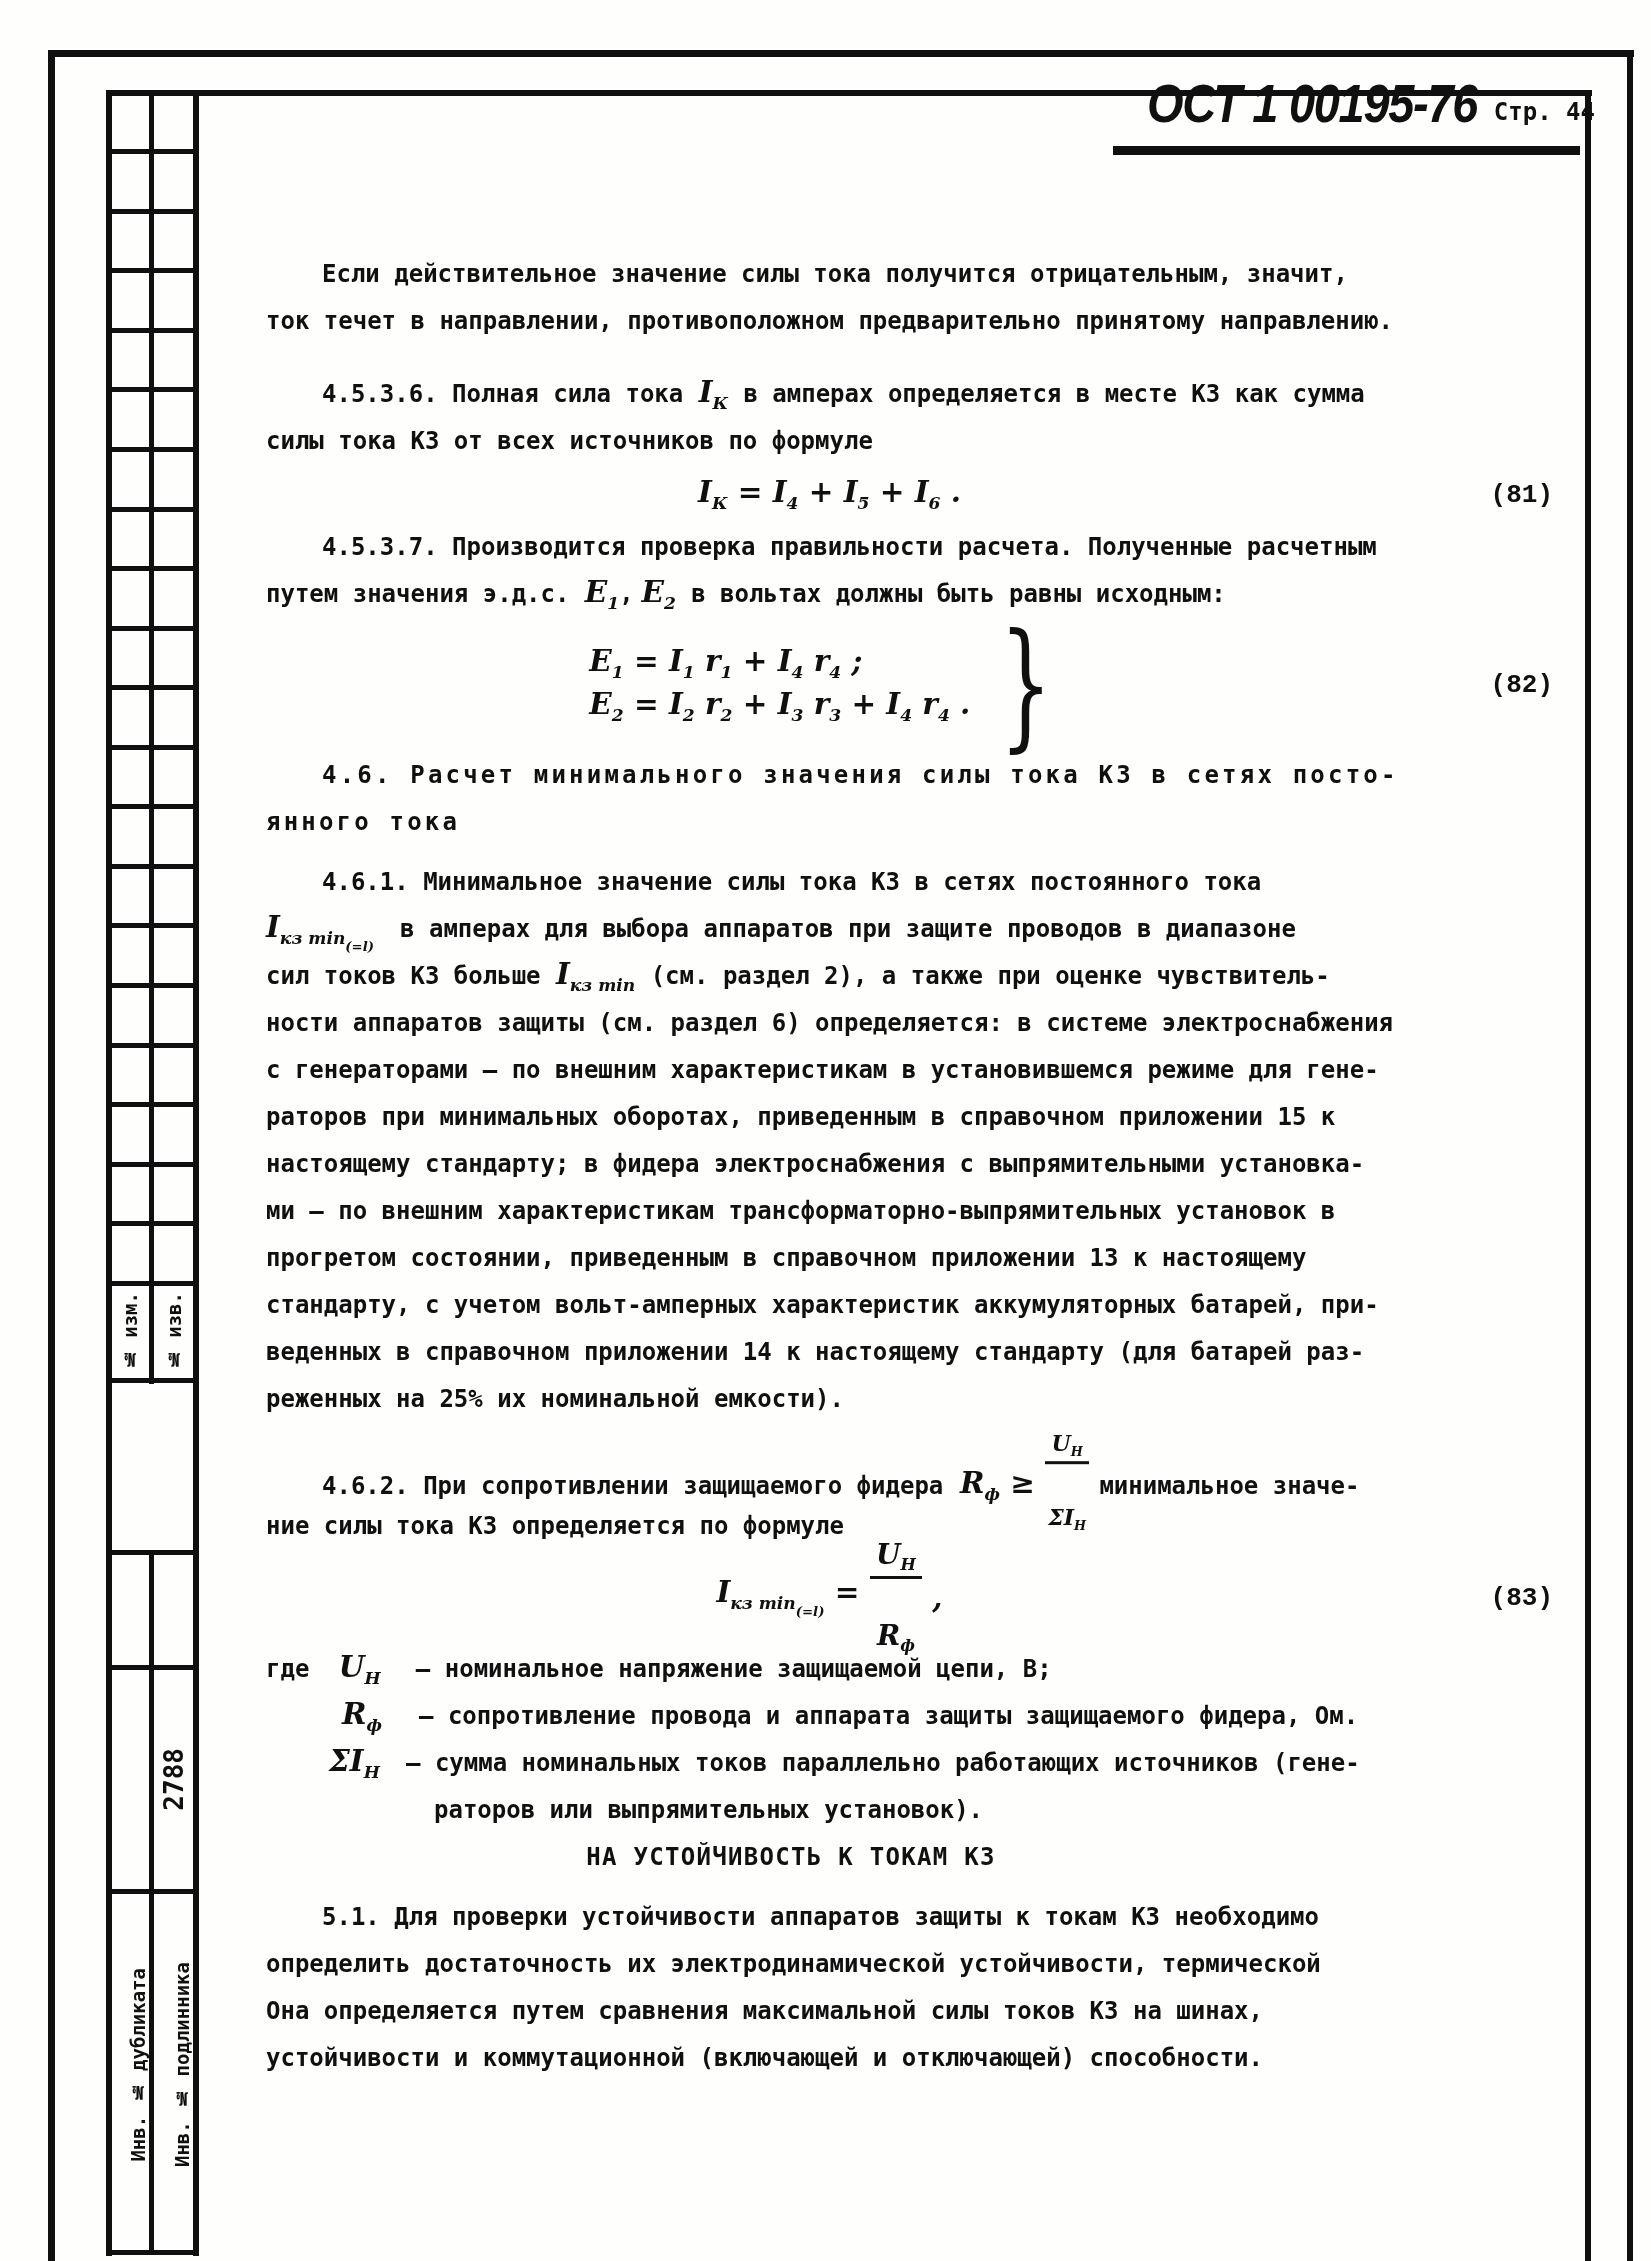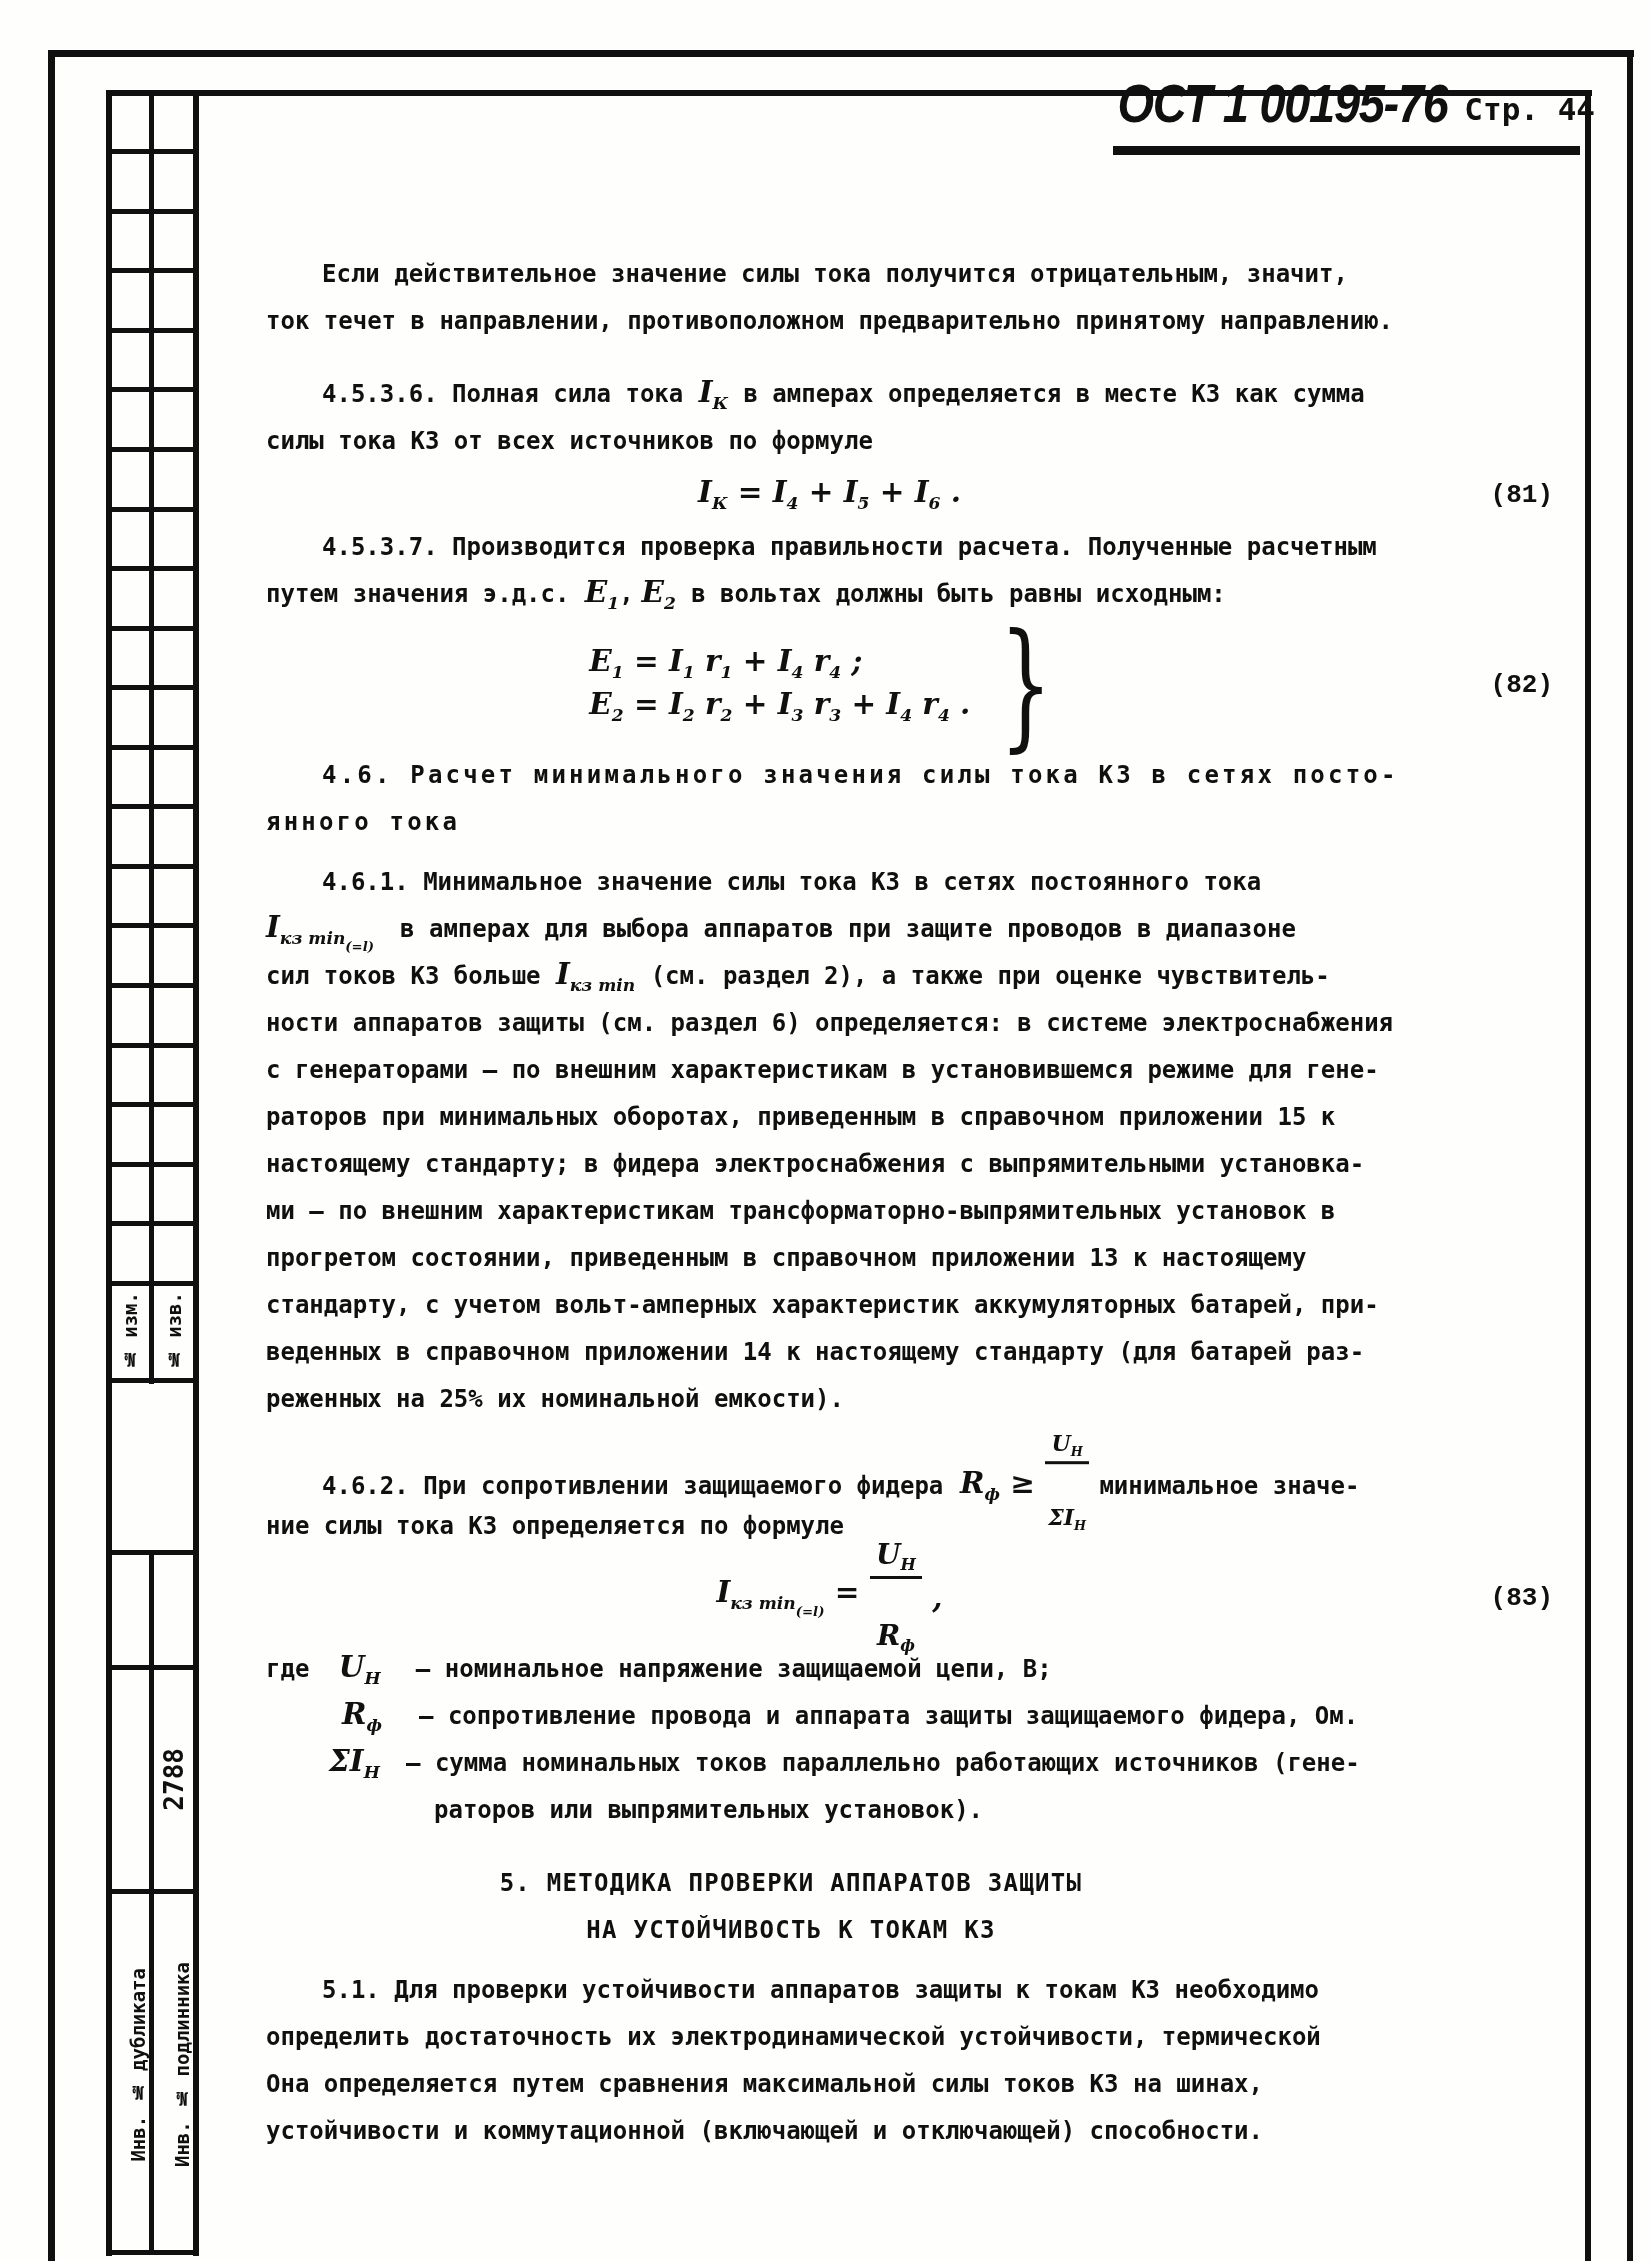--- a/index.html
+++ b/index.html
@@ -3,21 +3,21 @@
 <meta charset="utf-8">
 <style>
   html,body{margin:0;padding:0;background:#e8e8e4;}
   .page{position:relative;width:1652px;height:2261px;background:#fefefc;color:#101010;
         font-family:"DejaVu Sans Mono", monospace;font-weight:bold;overflow:hidden;}
   .hline,.vline{position:absolute;background:#101010;}
   
   .hdr{position:absolute;left:1108px;top:76px;width:487px;display:flex;align-items:baseline;justify-content:flex-end;}
   .hdr-code{font-family:"Liberation Sans", sans-serif;font-style:italic;font-weight:bold;
             font-size:47px;letter-spacing:-1.3px;transform:scaleY(1.15);white-space:nowrap;}
-  .hdr-page{font-size:31px;margin-left:16.7px;white-space:nowrap;}
+  .hdr-page{font-size:24px;margin-left:16.7px;white-space:nowrap;}
   .hdr-rule{position:absolute;left:1113px;top:146px;width:467px;height:9px;background:#101010;}
   
   .content{position:absolute;left:266px;top:251px;width:1300px;font-size:24px;line-height:47px;}
   .line{height:47px;line-height:47px;white-space:nowrap;position:relative;overflow:visible;}
   .ind{padding-left:56px;}
   .gt{margin-top:26px;}
   .gt2{margin-top:13px;}
   .ls{letter-spacing:3.2px;}
   .hc{text-align:center;width:1050px;letter-spacing:1.3px;}
   
@@ -189,21 +189,20 @@
     <div class="line" style="padding-left:76px;">
       <span class="fx wsym"><span>R</span><span class="sub">ф</span></span><span>– сопротивление провода и аппарата защиты защищаемого фидера, Ом.</span>
     </div>
     <div class="line" style="padding-left:63px;">
       <span class="fx wsym"><span>ΣI</span><span class="sub">Н</span></span><span>– сумма номинальных токов параллельно работающих источников (гене-</span>
     </div>
     <div class="line" style="padding-left:168px;">
       <span>раторов или выпрямительных установок).</span>
     </div>
 
-    <div class="line hc gt">5. МЕТОДИКА ПРОВЕРКИ АППАРАТОВ ЗАЩИТЫ</div>
     <div class="line hc">НА УСТОЙЧИВОСТЬ К ТОКАМ КЗ</div>
 
     <div class="line ind gt2">5.1. Для проверки устойчивости аппаратов защиты к токам КЗ необходимо</div>
     <div class="line">определить достаточность их электродинамической устойчивости, термической</div>
     <div class="line">Она определяется путем сравнения максимальной силы токов КЗ на шинах,</div>
     <div class="line">устойчивости и коммутационной (включающей и отключающей) способности.</div>
 
   </div>
 </div>
 

